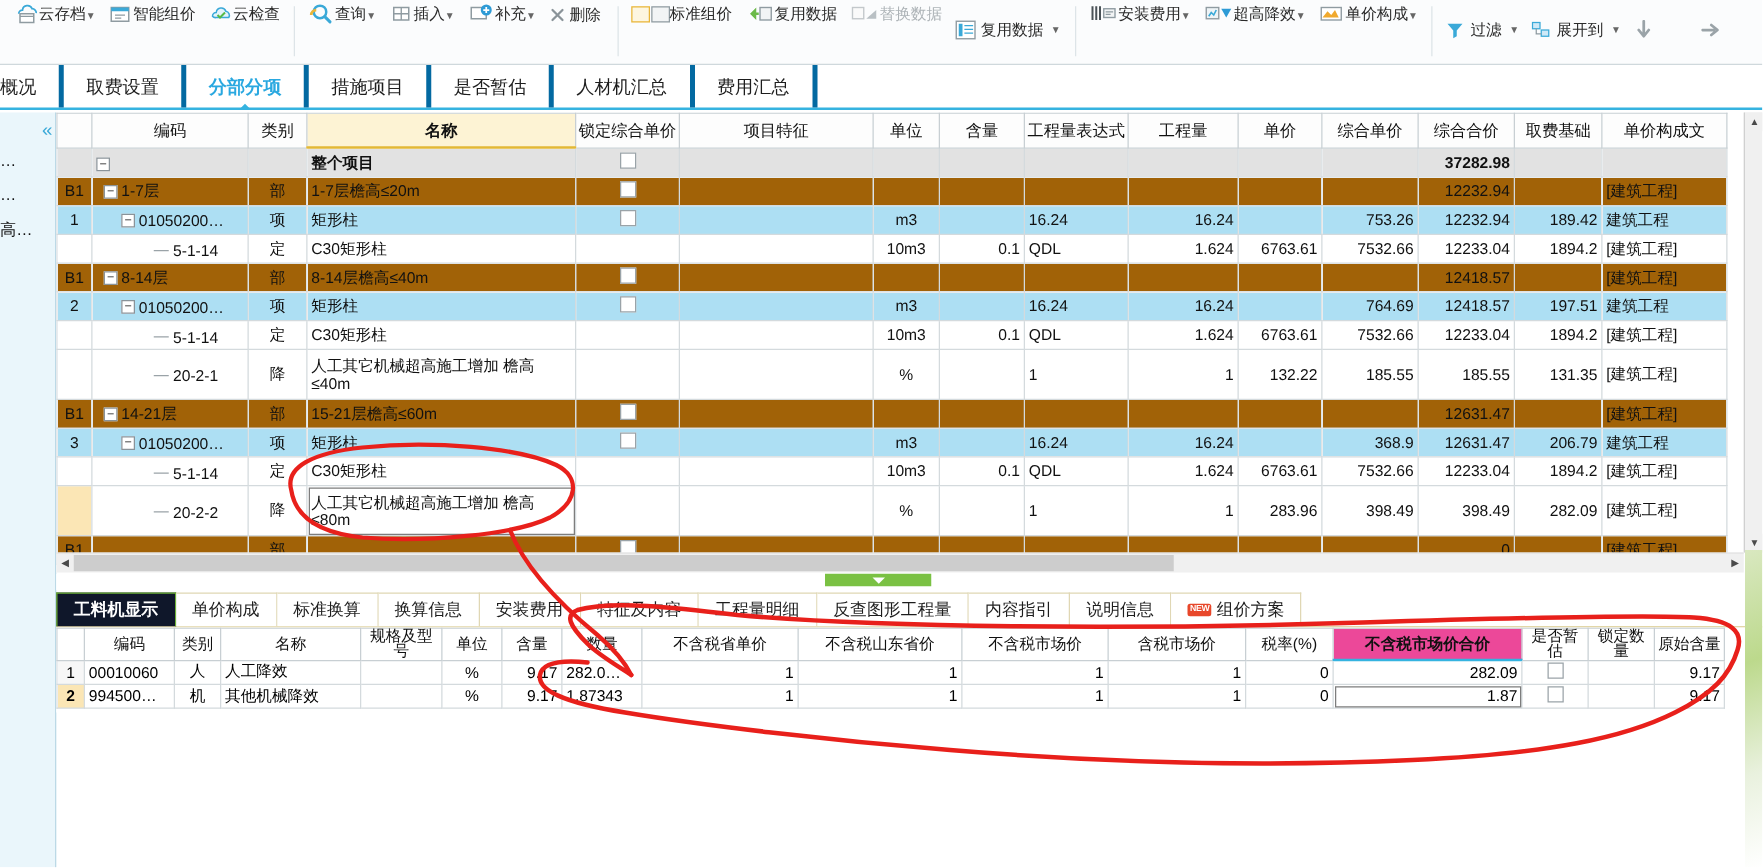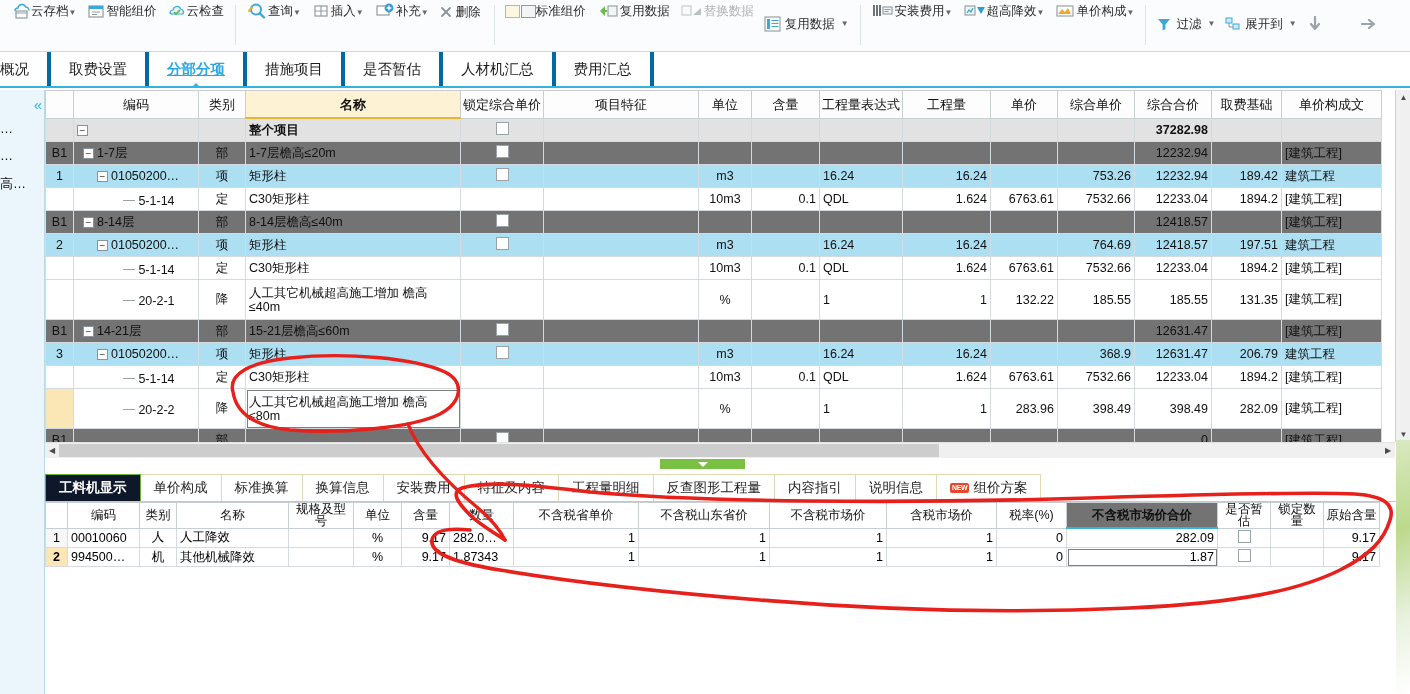--- a/index.html
+++ b/index.html
@@ -32,21 +32,21 @@
   .sq{width:15px;height:13px;border:1.5px solid #8f9ba1;box-sizing:border-box;display:inline-block;}
   .sq.y{border-color:#e8b53a;background:#fdf6e0;}
   .sq.g{border-color:#8f9ba1;background:#f2f4f5;}
 
   
   .mtabs{position:absolute;left:0;top:52px;width:1410px;height:36px;background:#fff;
          border-bottom:2px solid #35b3e0;box-sizing:border-box;display:flex;align-items:stretch;}
   .mtab{display:flex;align-items:center;justify-content:center;padding:0 18px;font-size:14.5px;
         color:#1d1d1d;border-right:4px solid #0369a1;white-space:nowrap;cursor:default;position:relative;}
   .mtab.first{padding-left:0;}
-  .mtab.active{color:#29a8e0;font-weight:bold;text-decoration:underline;}
+  .mtab.active{color:#29a8e0;font-weight:bold;}
   .mtab.active::after{content:"";position:absolute;left:50%;bottom:-2px;margin-left:-5px;
         width:0;height:0;border-left:5px solid transparent;border-right:5px solid transparent;
         border-bottom:5px solid #35b3e0;}
 
   
   .rail{position:absolute;left:0;top:90px;width:45px;height:604px;background:#eaf6fb;
         border-right:1px solid #bcd9e6;box-sizing:border-box;}
   .rail .collapse{position:absolute;right:2px;top:6px;color:#3aa9d8;font-size:15px;cursor:pointer;}
   .rail .rtxt{position:absolute;left:0;width:45px;font-size:13px;color:#111;white-space:nowrap;overflow:hidden;}
 
@@ -56,21 +56,21 @@
   table.g{border-collapse:collapse;table-layout:fixed;font-size:12.5px;}
   table.g th{background:#fdfdfd;border:1px solid #c8cfd3;font-weight:normal;font-size:13px;
         color:#111;height:26px;padding:0 2px;text-align:center;line-height:13px;}
   table.g th.name-col{background:#fdf3d4;font-weight:bold;border-bottom:2px solid #e2b836;}
   table.g td{border:1px solid #d4dadd;height:22px;padding:0 3px;white-space:nowrap;overflow:hidden;
         color:#111;font-size:12.5px;}
   td.num{text-align:right;}
   td.ctr{text-align:center;}
   tr.r-total td{background:#e2e2e2;}
   tr.r-total td.bold{font-weight:bold;}
-  tr.r-part td{background:#737373;}
+  tr.r-part td{background:#a16207;}
   tr.r-item td{background:#addff3;}
   tr.r-norm td{background:#ffffff;}
   .chk{display:inline-block;width:13px;height:13px;border:1px solid #9aa3a8;background:#fff;box-sizing:border-box;}
   .tree{display:inline-flex;align-items:center;gap:3px;}
   .tbox{display:inline-flex;width:11px;height:11px;border:1px solid #8a9399;background:#fff;
         align-items:center;justify-content:center;font-size:10px;line-height:9px;color:#333;box-sizing:border-box;}
   .tline{display:inline-block;width:12px;border-top:1px solid #9aa3a8;height:1px;vertical-align:middle;}
   .wrapcell{white-space:normal !important;line-height:14px;font-size:12.5px;}
   .sel-cell{outline:1.5px solid #7d7d7d;outline-offset:-2px;}
   .rowhdr{background:#f7f7f7;text-align:center;font-size:12.5px;}
@@ -98,21 +98,21 @@
         border:1px solid #e0d7b4;border-bottom:none;border-left:none;white-space:nowrap;cursor:default;background:#fff;}
   .btab.first{border-left:1px solid #e0d7b4;}
   .btab.active{background:#0f172a;color:#fff;font-weight:bold;border-color:#6cb037;}
   .badge-new{display:inline-block;background:#e8472a;color:#fff;font-size:7px;font-weight:bold;
         padding:1px 2px;border-radius:2px;margin-right:4px;line-height:8px;letter-spacing:-0.3px;}
 
   .bgrid{position:absolute;left:45px;top:502px;width:1365px;height:68px;overflow:hidden;background:#fff;}
   table.b{border-collapse:collapse;table-layout:fixed;font-size:12.5px;}
   table.b th{background:#fff;border:1px solid #c8cfd3;font-weight:normal;font-size:12.5px;height:24px;
         padding:0 2px;text-align:center;line-height:12px;color:#111;}
-  table.b th.hl{background:#737373;font-weight:bold;border-bottom:2px solid #35b3e0;}
+  table.b th.hl{background:#ec4899;font-weight:bold;border-bottom:2px solid #35b3e0;}
   table.b td{border:1px solid #d4dadd;height:18px;padding:0 3px;white-space:nowrap;overflow:hidden;font-size:12.5px;}
   table.b td.idx{background:#f7f7f7;text-align:center;}
   table.b td.idx.cur{background:#fbe6b5;font-weight:bold;}
   .cellsel{outline:1.5px solid #7d7d7d;outline-offset:-2px;}
 
   
   .edge{position:absolute;right:0;top:440px;width:14px;height:254px;
         background:linear-gradient(160deg,#d9e8c0 0%,#bcd98c 35%,#e9f1de 70%,#ffffff 100%);}
 
   

